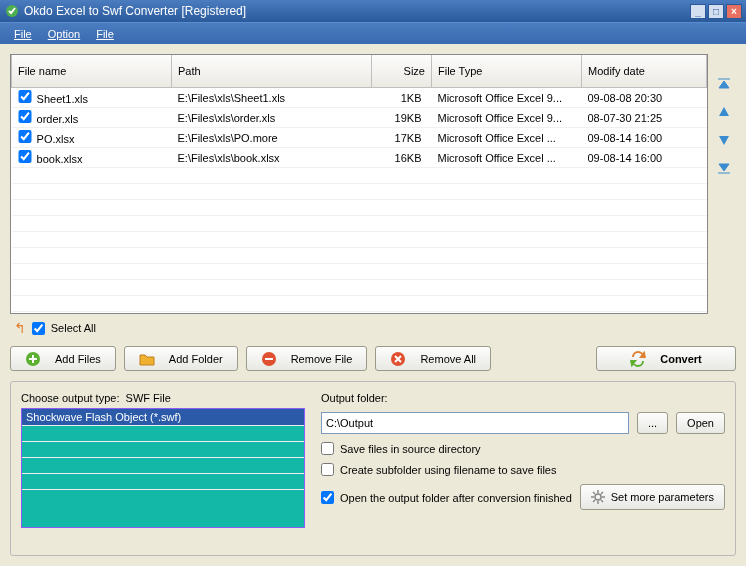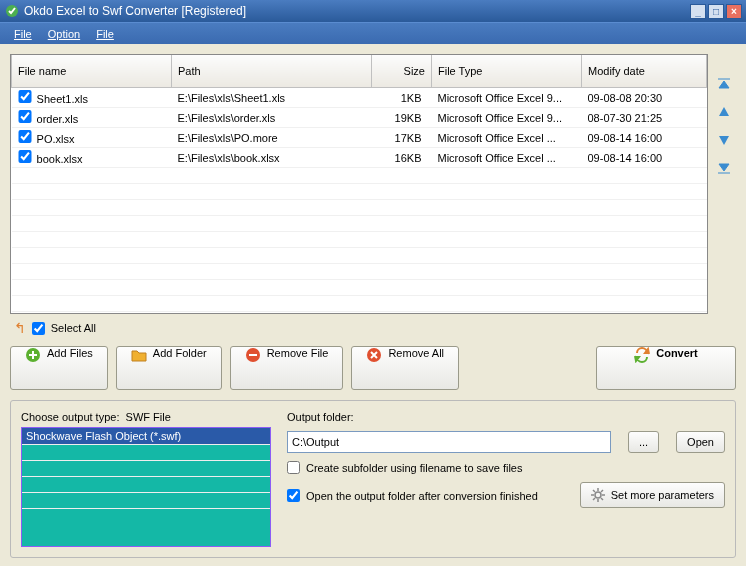--- a/index.html
+++ b/index.html
@@ -26,33 +26,33 @@
 .file-list .check { width: 14px; margin-right: 2px; }
 .file-list .empty-row td { height: 16px; }
 
 .arrow-col { width: 22px; display: flex; flex-direction: column; gap: 8px; padding-top: 20px; }
 .arrow-btn { width: 20px; height: 20px; display: flex; align-items: center; justify-content: center; cursor: pointer; }
 
 .select-all-row { display: flex; align-items: center; gap: 6px; padding: 6px 4px; }
 .up-icon { color: #e08030; font-size: 14px; }
 
 .button-row { display: flex; gap: 8px; padding: 4px 0 10px; }
-.btn { height: 44px; padding: 0 14px; background: linear-gradient(to bottom, #fdfdfd, #e8e8e4); border: 1px solid #9a9a8a; border-radius: 3px; display: flex; align-items: flex-start; gap: 6px; cursor: pointer; }
+.btn { height: 25px; padding: 0 14px; background: linear-gradient(to bottom, #fdfdfd, #e8e8e4); border: 1px solid #9a9a8a; border-radius: 3px; display: flex; align-items: center; gap: 14px; cursor: pointer; }
 .btn .ico { width: 16px; height: 16px; display: flex; align-items: center; justify-content: center; font-size: 14px; }
 .btn-convert { width: 140px; justify-content: center; font-weight: bold; margin-left: auto; }
 
 .bottom-panel { border: 1px solid #bababa; border-radius: 3px; padding: 10px; display: flex; gap: 16px; flex: 1; background: #ece9d8; }
-.output-type { width: 250px; }
+.output-type { width: 284px; }
 .output-type .label { margin-bottom: 4px; }
 .output-type .listbox { border: 1px solid #8b5cf6; background: #14b8a6; height: 120px; }
 .output-type .listbox .item { background: #2a5aa8; color: #fff; padding: 2px 4px; }
 .output-type .listbox .empty { border-top: 1px solid #eee; height: 16px; }
 
 .output-opts { flex: 1; display: flex; flex-direction: column; gap: 8px; }
-.folder-row { display: flex; gap: 17px; align-items: center; }
+.folder-row { display: flex; gap: 8px; align-items: center; }
 .folder-row input[type=text] { flex: 1; height: 22px; padding: 2px 4px; border: 1px solid #7a9ac0; background: #fff; }
 .small-btn { height: 22px; padding: 0 10px; background: linear-gradient(to bottom, #fdfdfd, #e8e8e4); border: 1px solid #9a9a8a; border-radius: 3px; cursor: pointer; }
 .check-row { display: flex; align-items: center; gap: 6px; }
 .params-btn { height: 26px; padding: 0 10px; background: linear-gradient(to bottom, #fdfdfd, #e8e8e4); border: 1px solid #9a9a8a; border-radius: 3px; display: flex; align-items: center; gap: 6px; cursor: pointer; }
 
 svg { display: block; }
 </style>
 </head>
 <body>
 
@@ -292,20 +292,24 @@
     </div>
     <div class="output-opts">
       <div>Output folder:</div>
       <div class="folder-row">
         <input type="text" value="C:\Output" style="">
         <button class="small-btn">...</button>
         <button class="small-btn">Open</button>
       </div>
       <div class="check-row">
         <input type="checkbox" style="">
+        <span>Save files in source directory</span>
+      </div>
+      <div class="check-row">
+        <input type="checkbox" style="">
         <span>Create subfolder using filename to save files</span>
       </div>
       <div class="check-row" style="justify-content:space-between">
         <div style="display:flex;align-items:flex-end;gap:6px">
           <input type="checkbox" checked="" style="">
           <span>Open the output folder after conversion finished</span>
         </div>
         <button class="params-btn">
           <span>
               <svg width="14" height="14">

